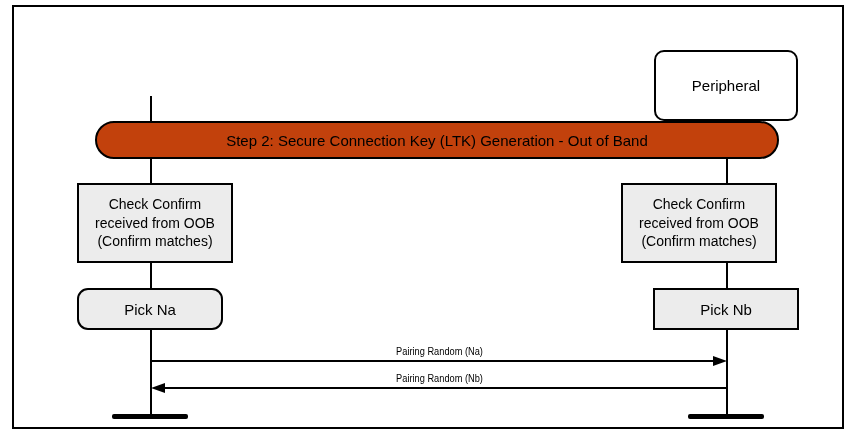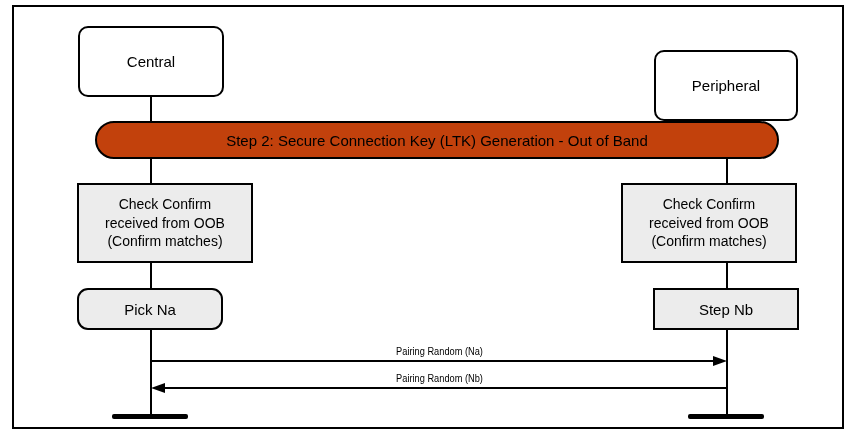--- a/index.html
+++ b/index.html
@@ -74,21 +74,21 @@
     border: 2px solid #000000;
     background: #ececec;
     display: flex;
     align-items: center;
     justify-content: center;
     text-align: center;
   }
   .check {
     top: 183px;
     height: 80px;
-    width: 176px;
+    width: 156px;
     font-size: 14px;
     line-height: 1.35;
     white-space: pre-line;
   }
   .check.central-side    { left: 77px;  }
   .check.peripheral-side { left: 621px; }
 
   .pick {
     top: 288px;
     height: 42px;
@@ -143,23 +143,20 @@
 </head>
 <body>
 
 <div class="stage">
 
   <div class="frame"></div>
 
   <div class="lifeline central"></div>
   <div class="lifeline peripheral"></div>
 
-  <div class="actor central">
-    <span>Central</span>
-  </div>
   <div class="actor peripheral">
     <span>Peripheral</span>
   </div>
 
   <div class="banner">
     <span>Step 2: Secure Connection Key (LTK) Generation - Out of Band</span>
   </div>
 
   <div class="process check central-side">
     <span>Check Confirm
@@ -169,21 +166,21 @@
   <div class="process check peripheral-side">
     <span>Check Confirm
 received from OOB
 (Confirm matches)</span>
   </div>
 
   <div class="process pick central-side">
     <span>Pick Na</span>
   </div>
   <div class="process pick peripheral-side">
-    <span>Step Nb</span>
+    <span>Pick Nb</span>
   </div>
 
   <div class="msg-label na">Pairing Random (Na)</div>
   <div class="msg-line na"></div>
   <div class="arrowhead right"></div>
 
   <div class="msg-label nb">Pairing Random (Nb)</div>
   <div class="msg-line nb"></div>
   <div class="arrowhead left"></div>
 

